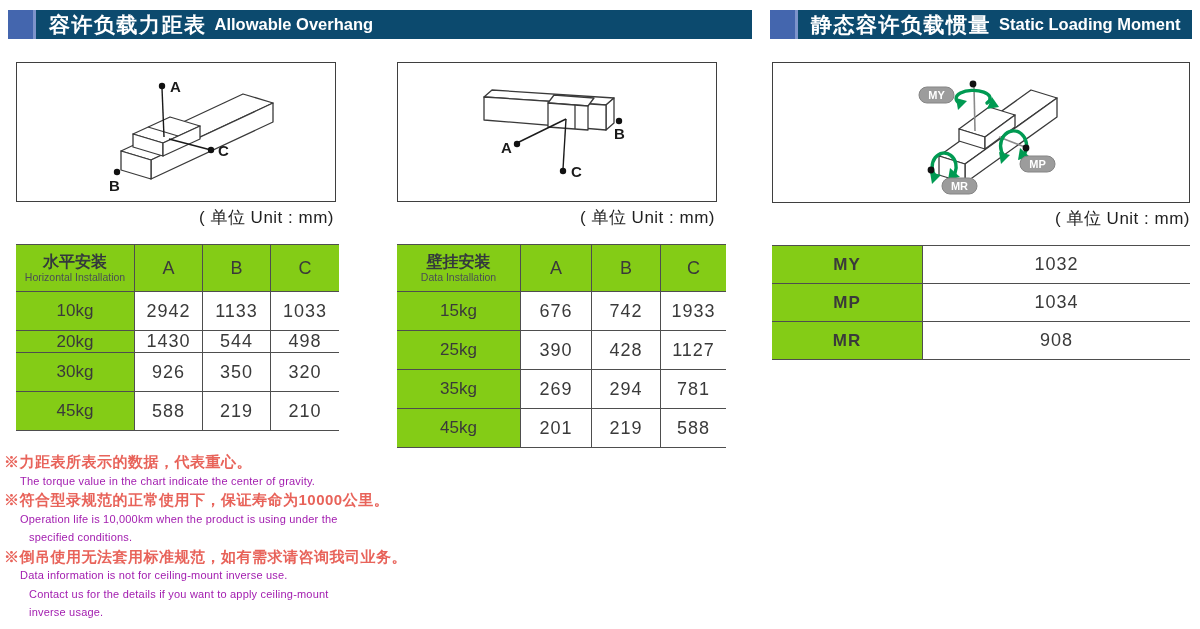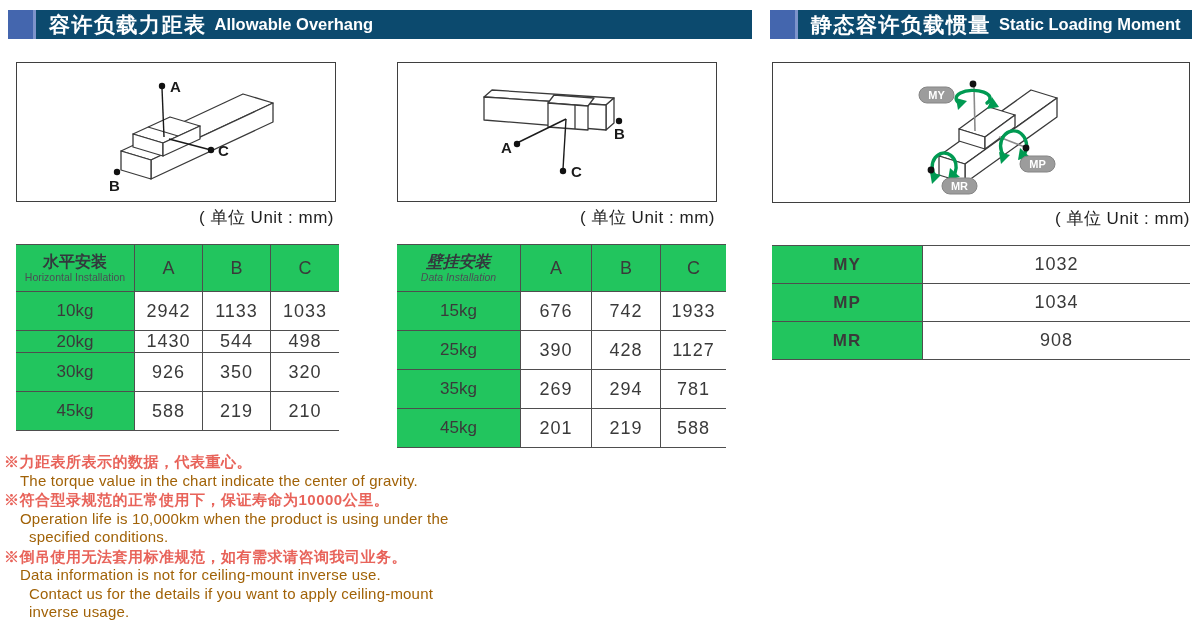--- a/index.html
+++ b/index.html
@@ -20,31 +20,31 @@
   .unit { font-size:17px; color:#1f1f1f; text-align:right; letter-spacing:0.5px; }
 
   
   table.spec { border-collapse:collapse; table-layout:fixed; }
   table.spec td {
     border:1.5px solid #4e4e4e; text-align:center; vertical-align:middle;
     padding:0; color:#3a3a3a;
   }
   table.spec tr td:first-child { border-left:none; }
   table.spec tr td:last-child  { border-right:none; }
-  td.blue { background:#22c55e; }
+  td.blue { background:#84cc16; }
   .hz { font-size:16px; font-weight:bold; color:#33383d; line-height:18px; }
   .he { font-size:10.5px; color:#4a4f54; line-height:12px; }
   .colhead { font-size:18px; }
   .kg { font-size:17px; }
   .val { font-size:18px; letter-spacing:1px; }
   .mlabel { font-size:17px; font-weight:bold; letter-spacing:1px; }
 
   
   .note-zh { font-size:15px; font-weight:bold; color:#e8635a; line-height:19.5px; letter-spacing:0.5px; }
-  .note-en { font-size:15px; color:#a16207; line-height:18.5px; letter-spacing:0.2px; }
+  .note-en { font-size:11px; color:#a21caf; line-height:18.5px; letter-spacing:0.2px; }
   .ind1 { padding-left:16px; }
   .ind2 { padding-left:25px; }
 
   svg text.ptlabel { font-size:15px; font-weight:bold; fill:#1a1a1a; font-family:"Liberation Sans",sans-serif; }
   svg text.badgetxt { font-size:11px; font-weight:bold; fill:#ffffff; font-family:"Liberation Sans",sans-serif; }
 </style>
 </head>
 <body>
 
 <div class="abs hdr" style="left:8px; top:10px; width:744px;">
@@ -140,21 +140,21 @@
     <td class="val">588</td>
     <td class="val">219</td>
     <td class="val">210</td>
   </tr>
 </tbody>
   </table>
 
 <table class="spec abs" style="left:397px; top:244px; width:311px;">
   <tbody>
       <tr style="height:47px;">
-    <td class="blue" style="width:123px;font-style:italic;">
+    <td class="blue" style="width:123px;">
       <div class="hz">壁挂安装</div>
       <div class="he">Data Installation</div>
     </td>
     <td class="blue colhead" style="width:70px;">A</td>
     <td class="blue colhead" style="width:68px;">B</td>
     <td class="blue colhead" style="width:65px;">C</td>
   </tr>
   <tr style="height:39px;">
     <td class="blue kg">15kg</td>
     <td class="val">676</td>

